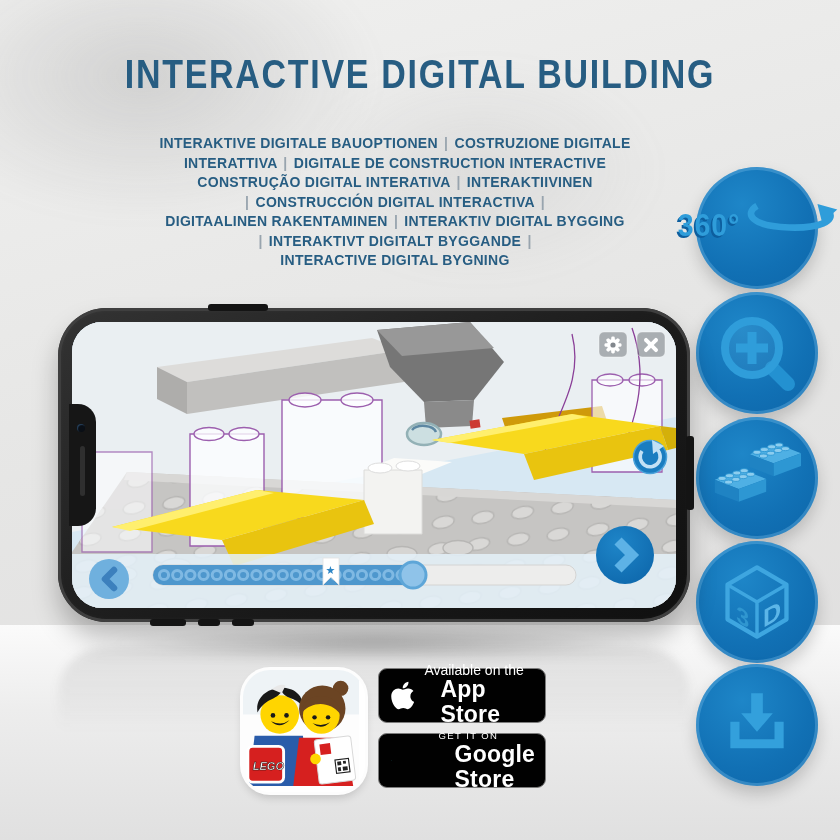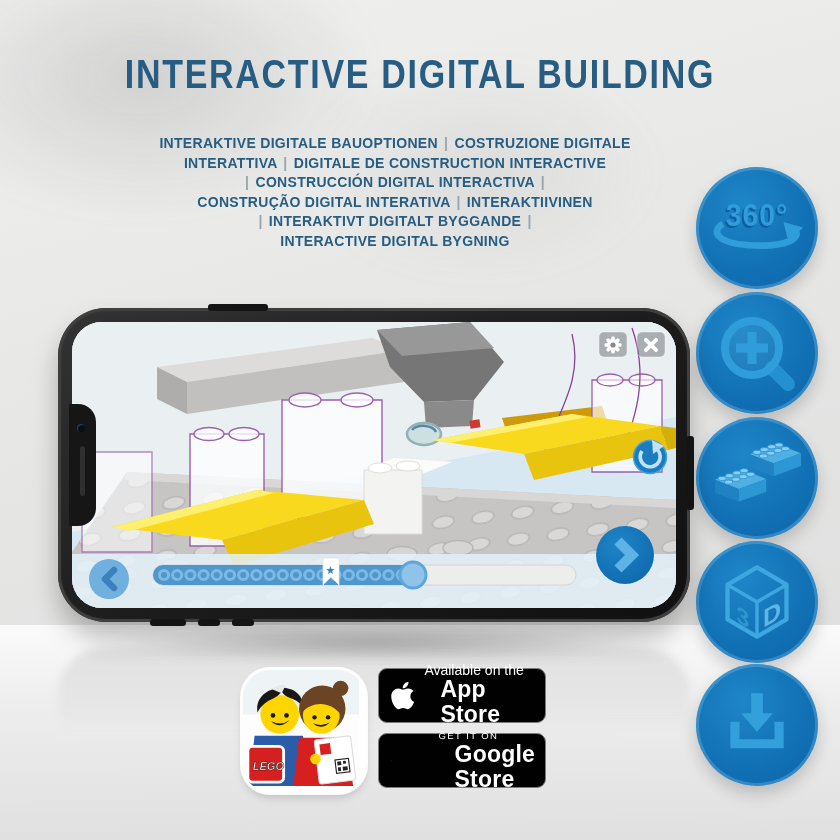--- a/index.html
+++ b/index.html
@@ -21,21 +21,21 @@
     font-size:40px;font-weight:bold;letter-spacing:2px;color:#275d82;
     transform:scaleX(.85);white-space:nowrap;}
   .subtitle{position:absolute;left:85px;top:134px;width:620px;text-align:center;
     font-size:14px;font-weight:bold;line-height:19.5px;letter-spacing:.3px;color:#275d82;}
   .subtitle .pipe{color:#98a4ae;padding:0 2px;}
   
   .fc{position:absolute;left:696px;width:122px;height:122px;border-radius:50%;
     background:radial-gradient(circle at 38% 30%,#1e86c8 0%,#1170b4 60%,#0d65a8 100%);
     box-shadow:0 8px 16px rgba(0,0,0,.18), inset 0 0 0 3px rgba(120,190,232,.35);
     display:flex;align-items:center;justify-content:center;}
-  .fc360{display:flex;flex-direction:column;align-items:center;margin-top:-4px;text-align:center;}
+  .fc360{display:flex;flex-direction:row;align-items:center;margin-top:-4px;text-align:center;}
   .deg-text{font-size:31px;font-weight:bold;letter-spacing:1px;color:#2f9dda;
     text-shadow:-2px 2px 0 #0d5e9e;transform:scaleX(.92);}
   .deg-arrow{margin-top:-14px;}
   
   .phone{position:absolute;left:58px;top:308px;width:632px;height:314px;border-radius:48px;
     background:linear-gradient(150deg,#333 0%,#1b1b1b 55%,#101010 100%);
     box-shadow:inset 0 0 0 3px #3f3f3f, inset 0 0 10px rgba(255,255,255,.06), 0 16px 26px rgba(0,0,0,.25);
     z-index:3;}
   .screen{position:absolute;left:14px;top:14px;width:604px;height:286px;border-radius:30px;
     overflow:hidden;background:#d7e8f3;}
@@ -77,22 +77,23 @@
 <div id="poster">
   <div class="bg-blob1"></div>
   <div class="bg-blob2"></div>
   <div class="floor"></div>
 
   <div class="title">INTERACTIVE DIGITAL BUILDING</div>
 
   <div class="subtitle">
     <div class="sub-line">INTERAKTIVE DIGITALE BAUOPTIONEN <span class="pipe">|</span> COSTRUZIONE DIGITALE</div>
     <div class="sub-line">INTERATTIVA <span class="pipe">|</span> DIGITALE DE CONSTRUCTION INTERACTIVE</div>
+    <div class="sub-line">CONSTRUÇÃO DIGITAL INTERATIVA <span class="pipe">|</span> INTERAKTIIVINEN</div>
     <div class="sub-line"><span class="pipe">|</span> CONSTRUCCIÓN DIGITAL INTERACTIVA <span class="pipe">|</span></div>
-    <div class="sub-line">CONSTRUÇÃO DIGITAL INTERATIVA <span class="pipe">|</span> INTERAKTIIVINEN</div>
+    <div class="sub-line">DIGITAALINEN RAKENTAMINEN <span class="pipe">|</span> INTERAKTIV DIGITAL BYGGING</div>
     <div class="sub-line"><span class="pipe">|</span> INTERAKTIVT DIGITALT BYGGANDE <span class="pipe">|</span></div>
     <div class="sub-line">INTERACTIVE DIGITAL BYGNING</div>
   </div>
 
   <div class="fc" style="top:167px;">
     <div class="fc360">
       <span class="deg-text">360°</span>
       <svg class="deg-arrow" width="96" height="34" viewBox="0 0 100 36">
         <path d="M14,4 C0,12 8,26 48,27 C80,28 98,20 90,10" stroke="#2f9dda" stroke-width="7" fill="none"></path>
         <polygon points="78,2 99,8 83,22" fill="#2f9dda"></polygon>

